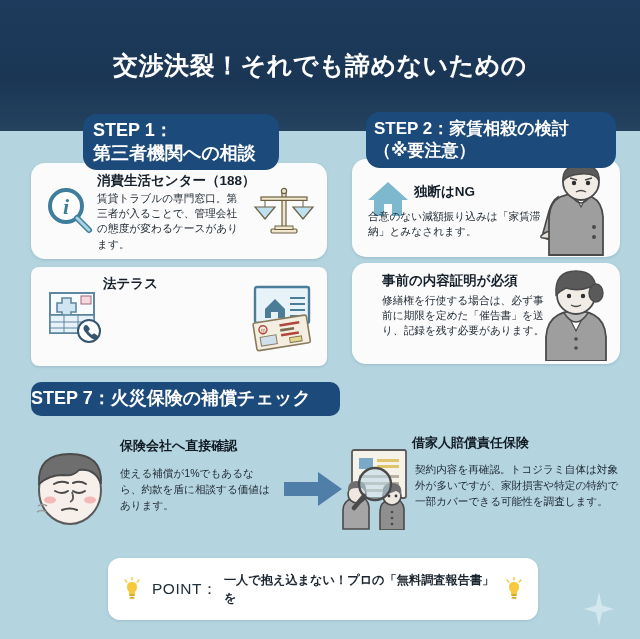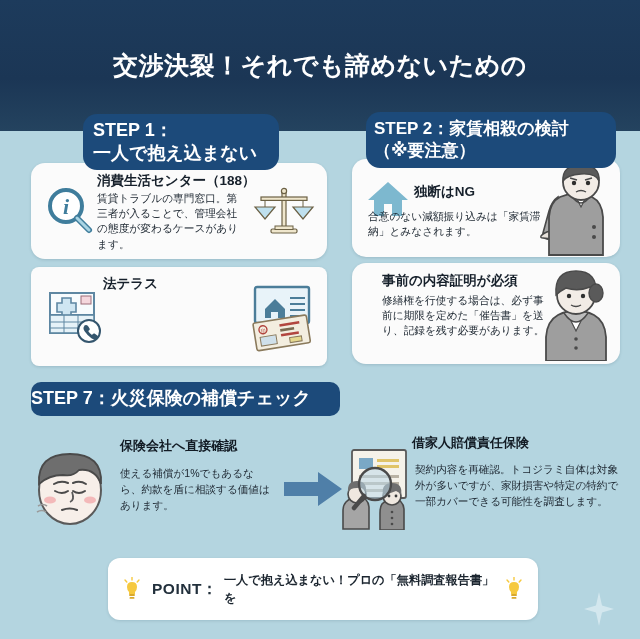--- a/index.html
+++ b/index.html
@@ -152,21 +152,21 @@
     background: #ffffff;
     border-radius: 12px;
     box-shadow: 0 1px 3px rgba(40,70,90,0.16);
     display: flex;
     align-items: center;
     box-sizing: border-box;
     padding: 0 14px;
   }
   #point-bar .pb-label {
     font-size: 15.5px;
-    font-weight: bold;
+    font-weight: normal;
     color: #22303c;
     letter-spacing: 0.5px;
     white-space: nowrap;
     margin: 0 6px 0 10px;
   }
   #point-bar .pb-text {
     flex: 1;
     font-size: 12.2px;
     font-weight: bold;
     color: #1b252f;
@@ -197,21 +197,21 @@
 <body>
 
 <div class="page">
 
   <div class="header">
     <div class="title-line">交渉決裂！それでも諦めないための</div>
   </div>
 
   <div class="step-badge" id="step1-badge">
     <div class="bl">STEP 1：</div>
-    <div class="bl">一人で抱え込まない</div>
+    <div class="bl">第三者機関への相談</div>
   </div>
 
   <div class="card" id="card-s1-a">
 
     <span class="icon" style="left:12px; top:22px;">
       <svg width="52" height="52" viewBox="0 0 52 52">
         <circle cx="23" cy="21" r="16" fill="#ffffff" stroke="#3f7d9c" stroke-width="4"></circle>
         <text x="23" y="29" font-family="Liberation Serif, serif" font-size="22" font-style="italic" font-weight="bold" fill="#3f7d9c" text-anchor="middle">i</text>
         <line x1="34" y1="33" x2="46" y2="45" stroke="#3f7d9c" stroke-width="6" stroke-linecap="round"></line>
         <line x1="34" y1="33" x2="46" y2="45" stroke="#a9d4e4" stroke-width="3" stroke-linecap="round"></line>

